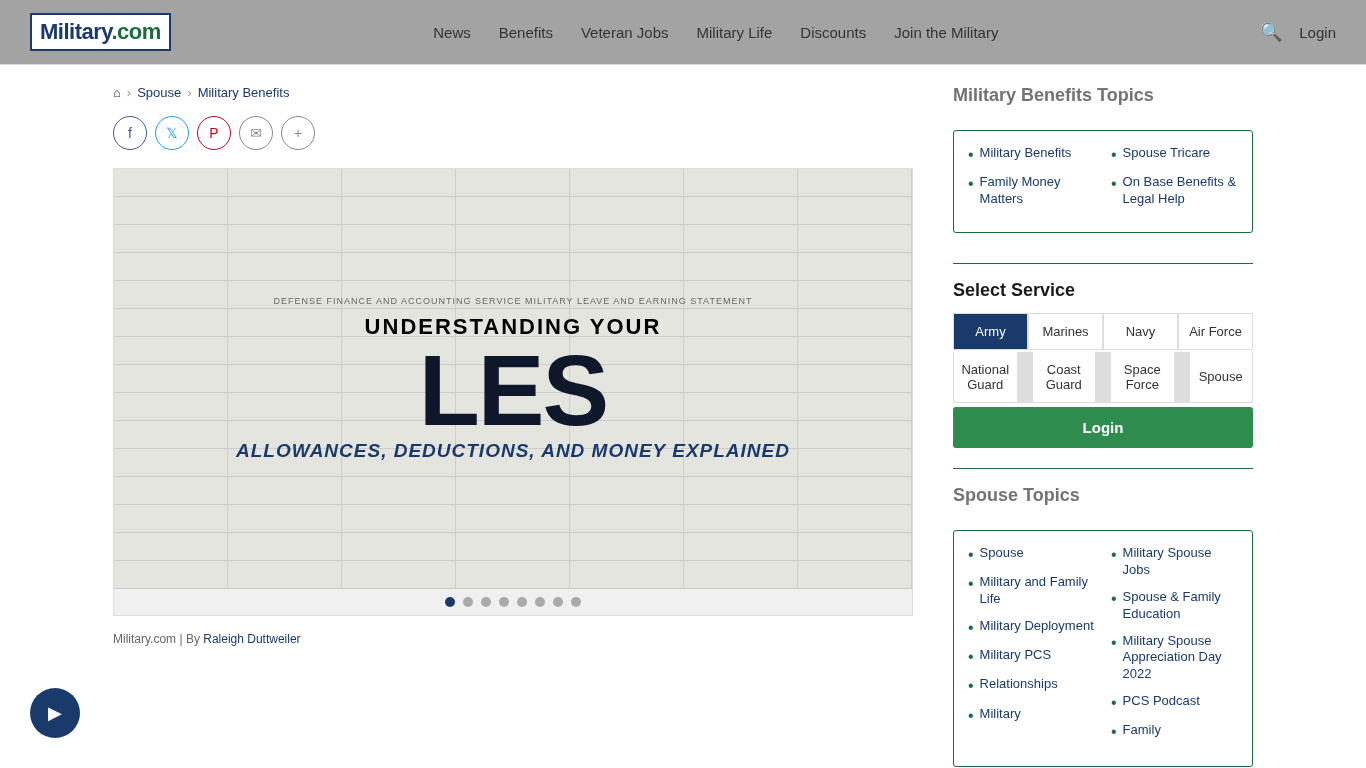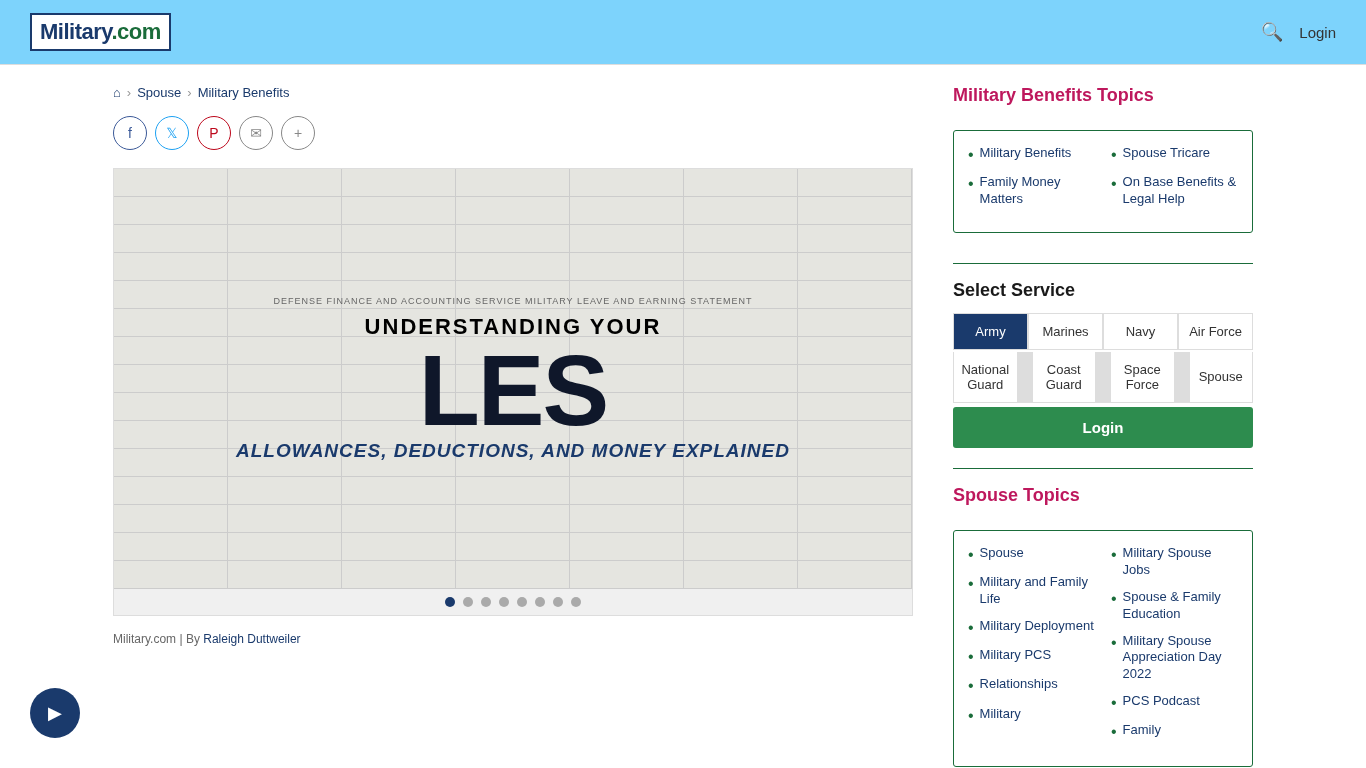--- a/index.html
+++ b/index.html
@@ -6,21 +6,21 @@
     body { font-family: Arial, sans-serif; background: #fff; color: #333; font-size: 14px; }
 
     
     .header {
       display: flex;
       align-items: center;
       justify-content: space-between;
       padding: 0 30px;
       height: 65px;
       border-bottom: 1px solid #ddd;
-      background: #7dd3fc;
+      background: #a3a3a3;
     }
     .header-logo {
       display: flex;
       align-items: center;
     }
     .logo-box {
       background: #fff;
       border: 2px solid #1a3a6c;
       padding: 4px 8px;
     }
@@ -219,21 +219,21 @@
       flex-shrink: 0;
     }
 
     
     .sidebar-section {
       margin-bottom: 30px;
     }
     .sidebar-section-title {
       font-size: 18px;
       font-weight: bold;
-      color: #be185d;
+      color: #737373;
       margin-bottom: 16px;
       padding-bottom: 8px;
     }
 
     
     .topics-grid {
       border: 1px solid #1a6c3a;
       border-radius: 3px;
       overflow: hidden;
     }
@@ -376,20 +376,28 @@
 </head>
 <body>
 
 <header>
   <div class="header">
     <div class="header-logo">
       <div class="logo-box">
         <span class="logo-text">Military<span>.com</span></span>
       </div>
     </div>
+    <nav class="header-nav">
+      <a href="#">News</a>
+      <a href="#">Benefits</a>
+      <a href="#">Veteran Jobs</a>
+      <a href="#">Military Life</a>
+      <a href="#">Discounts</a>
+      <a href="#">Join the Military</a>
+    </nav>
     <div class="header-right">
       <button class="search-icon-btn">🔍</button>
       <button class="login-btn">Login</button>
     </div>
   </div>
 </header>
 
 <div class="main-container">
 
   <div class="content-left">

